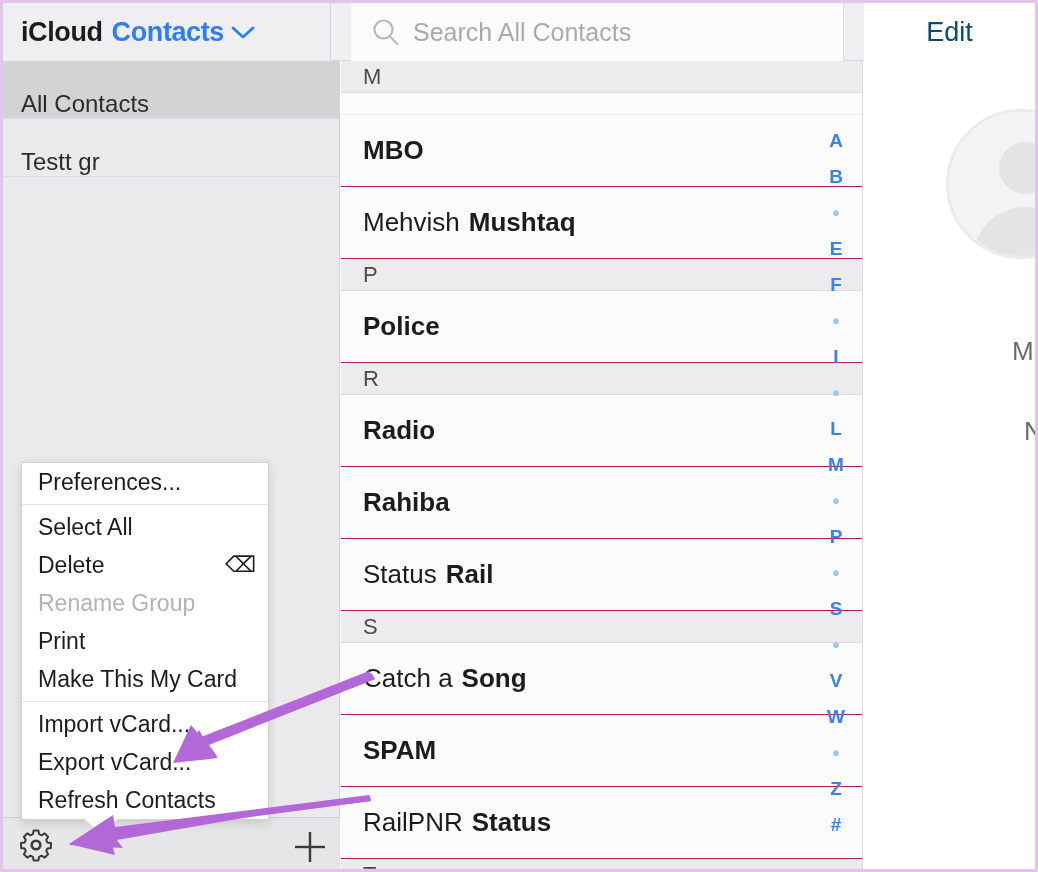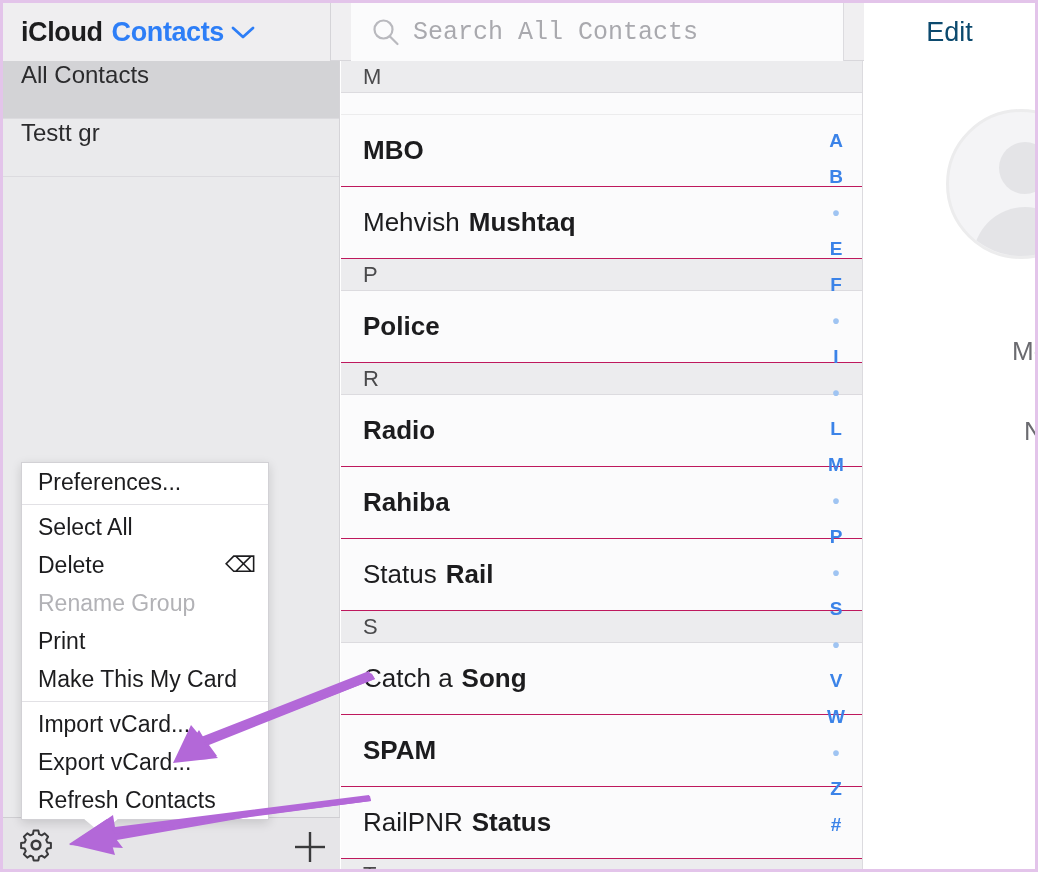--- a/index.html
+++ b/index.html
@@ -50,21 +50,21 @@
     flex: 1; height: 58px;
     display: flex; align-items: center;
     background: #fbfbfc;
     padding-left: 20px;
     border-right: 1px solid #dcdbdf;
   }
   .search-icon { width: 30px; height: 30px; color: #b9b9be; flex: none; }
   .search-icon svg { display: block; }
   .search-input {
     border: none; outline: none; background: transparent;
-    font-family: Liberation Mono, monospace;
+    font-family: Liberation Sans, sans-serif;
     font-size: 25px; color: #1c1c1e;
     width: 430px; margin-left: 12px;
   }
   .search-input::placeholder { color: #a9a9ae; }
 
   .editwrap {
     width: 176px; height: 58px;
     display: flex; align-items: center; justify-content: center;
     background: #ffffff;
   }
@@ -74,21 +74,21 @@
   }
 
   
   .sidebar {
     position: absolute; left: 0; top: 58px;
     width: 337px; height: 756px;
     background: #eaeaec;
     border-right: 1px solid #d5d4d8;
   }
   .group-row {
-    height: 58px; display: flex; align-items: flex-start;
+    height: 58px; display: flex; align-items: flex-end;
     padding-left: 18px;
     font-size: 24px; color: #2b2b2d;
     border-bottom: 1px solid #dcdbdf;
     cursor: pointer;
   }
   .group-row.selected { background: #d3d3d6; }
 
   
   .bottombar {
     position: absolute; left: 0; top: 814px;

